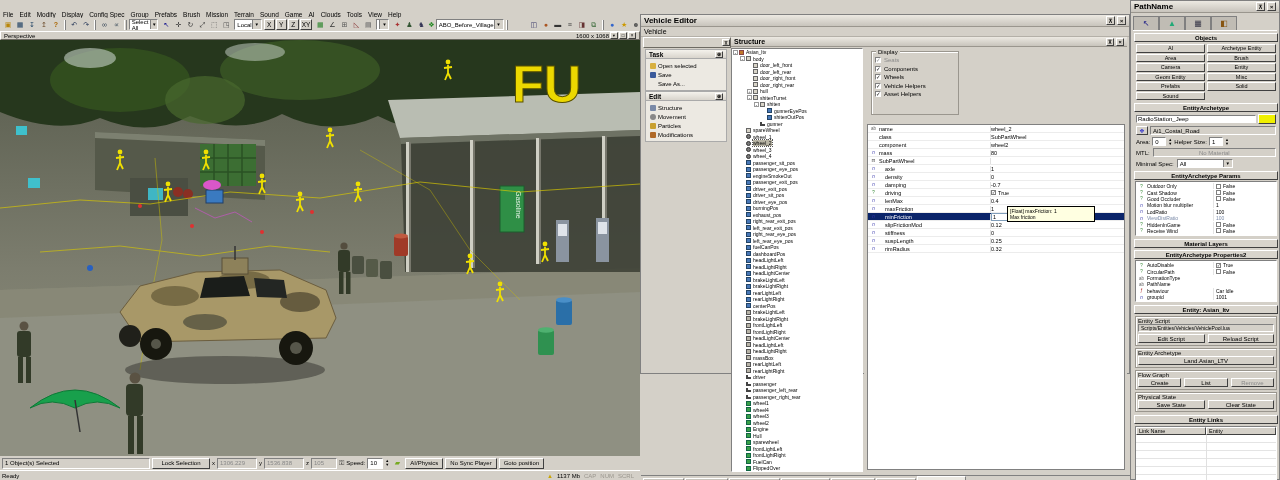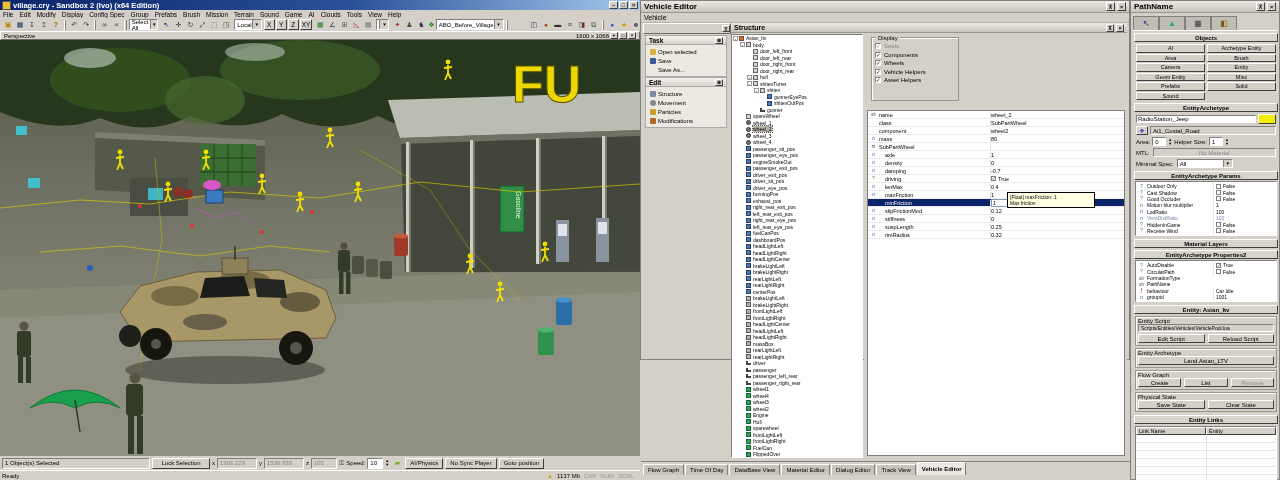--- a/index.html
+++ b/index.html
@@ -155,29 +155,20 @@
   [data-icon="layers-tab-icon"]::before{content:"◧";color:#851;}
   .objbtn{height:8.5px;font-size:5.5px;}
 </style>
 </head>
 <body>
 
 <div id="screen">
 
   <div class="abs" style="left:0;top:0;width:640px;height:480px;">
 
-    <div class="abs tbar" style="left:0;top:0;width:640px;height:10px;">
-      <span class="appicon"></span>
-      <span>village.cry - Sandbox 2 (Ivo) (x64 Edition)</span>
-      <span style="margin-left:auto;display:flex;">
-        <span class="btn winbtn">–</span>
-        <span class="btn winbtn">□</span>
-        <span class="btn winbtn">×</span>
-      </span>
-    </div>
 
     <div class="abs menubar" style="left:0;top:10px;width:640px;height:8px;">
 
     <span>File</span>
         <span>Edit</span>
         <span>Modify</span>
         <span>Display</span>
         <span>Config Spec</span>
         <span>Group</span>
         <span>Prefabs</span>
@@ -445,21 +436,21 @@
       </span>
       <span style="display:flex;gap:4px;color:#9a968e;margin-right:4px;">
 
       <span>CAP</span>
           <span>NUM</span>
           <span>SCRL</span>
         </span>
     </div>
   </div>
 
-  <div class="abs dock" style="left:640px;top:0;width:490px;height:360px;">
+  <div class="abs dock" style="left:640px;top:14px;width:490px;height:360px;">
 
     <div class="abs docktitle" style="left:0;top:0;width:488px;height:12px;">
       <span>Vehicle Editor</span>
       <span style="margin-left:auto;display:flex;">
         <span class="btn pinbtn">⊼</span>
         <span class="btn pinbtn">×</span>
       </span>
     </div>
 
     <div class="abs menubar" style="left:0;top:12px;width:488px;height:9px;font-size:7px;border-bottom:1px solid #b4b0a8;">

